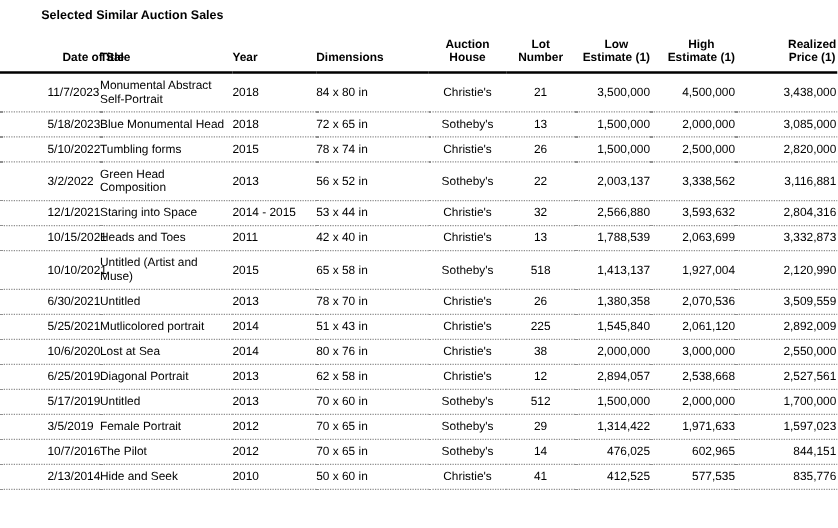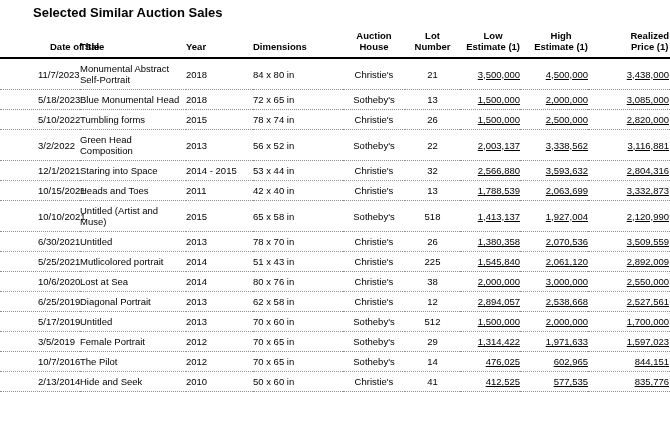--- a/index.html
+++ b/index.html
@@ -3,21 +3,21 @@
 <meta charset="utf-8">
 <style>
   html, body { margin: 0; padding: 0; background: #ffffff; }
   body {
     width: 670px; height: 422px; overflow: hidden;
     font-family: "Liberation Sans", "DejaVu Sans", sans-serif;
     color: #000000;
     -webkit-font-smoothing: antialiased;
   }
   .page-title {
-    font-size: 13px; font-weight: 700; line-height: 12px;
+    font-size: 10px; font-weight: 700; line-height: 12px;
     margin: 7px 0 7px 33px;
   }
   table.sales {
     width: 670px; border-collapse: collapse; table-layout: fixed;
     font-size: 9.5px; line-height: 11px;
   }
   col.c1 { width: 80px; }  
   col.c2 { width: 106px; } 
   col.c3 { width: 67px; }  
   col.c4 { width: 90px; }  
@@ -30,21 +30,21 @@
     font-weight: 700; vertical-align: bottom;
     padding: 4px 0 5px 0; border-bottom: 2px solid #000000;
     text-align: left; white-space: nowrap; margin-top: 36px;
   }
   tbody td {
     padding: 4px 0; vertical-align: middle;
     border-bottom: 1px dotted #8f8f8f;
   }
   .al { text-align: left; }
   .ac { text-align: center; }
-  .ar { text-align: right; text-decoration: underline; }
+  .ar { text-align: right; }
   .th-date { padding-left: 50px; }
   .td-date { padding-left: 38px; white-space: nowrap; margin-top: 48px; }
   .td-title { padding-right: 4px; }
   .td-year, .td-dims { white-space: nowrap; }
   .th-realized, .td-realized { padding-right: 1px; }
   .h2l { display: inline-block; text-align: center; line-height: 11px; }
 </style>
 </head>
 <body>
 

